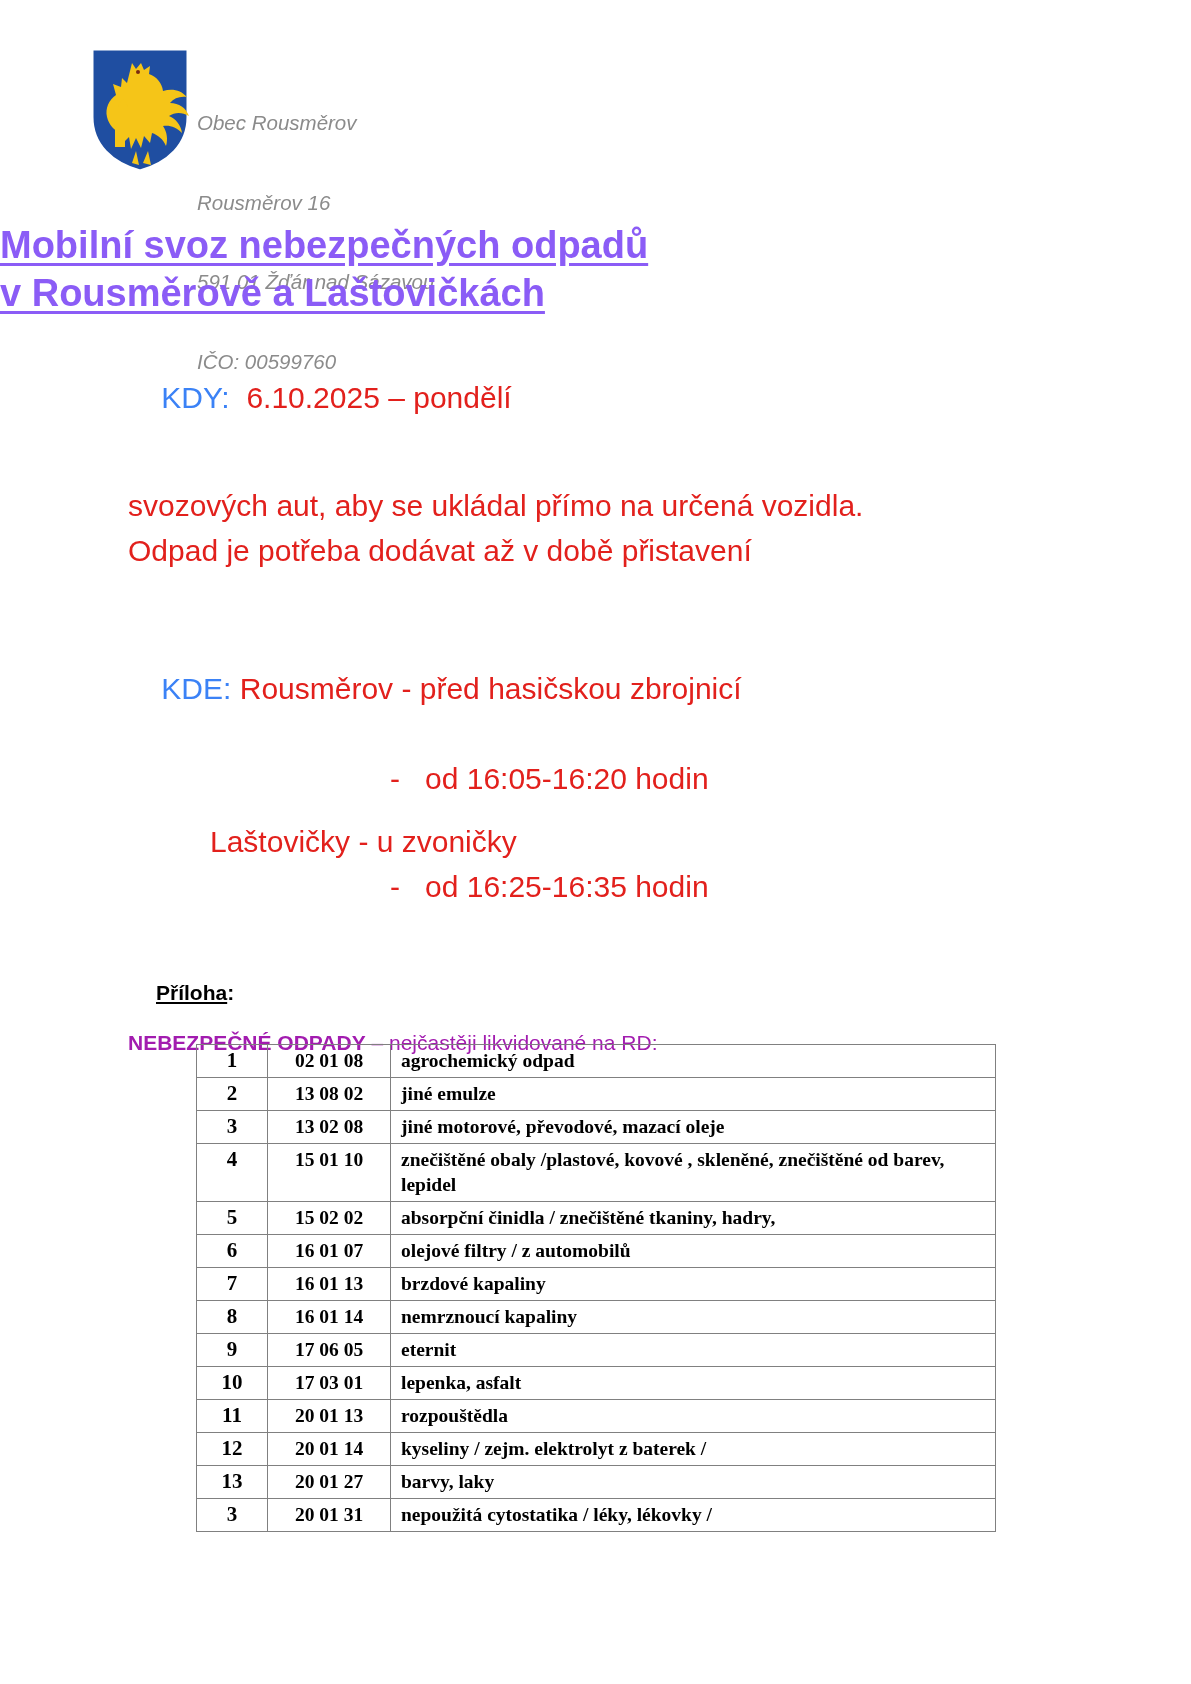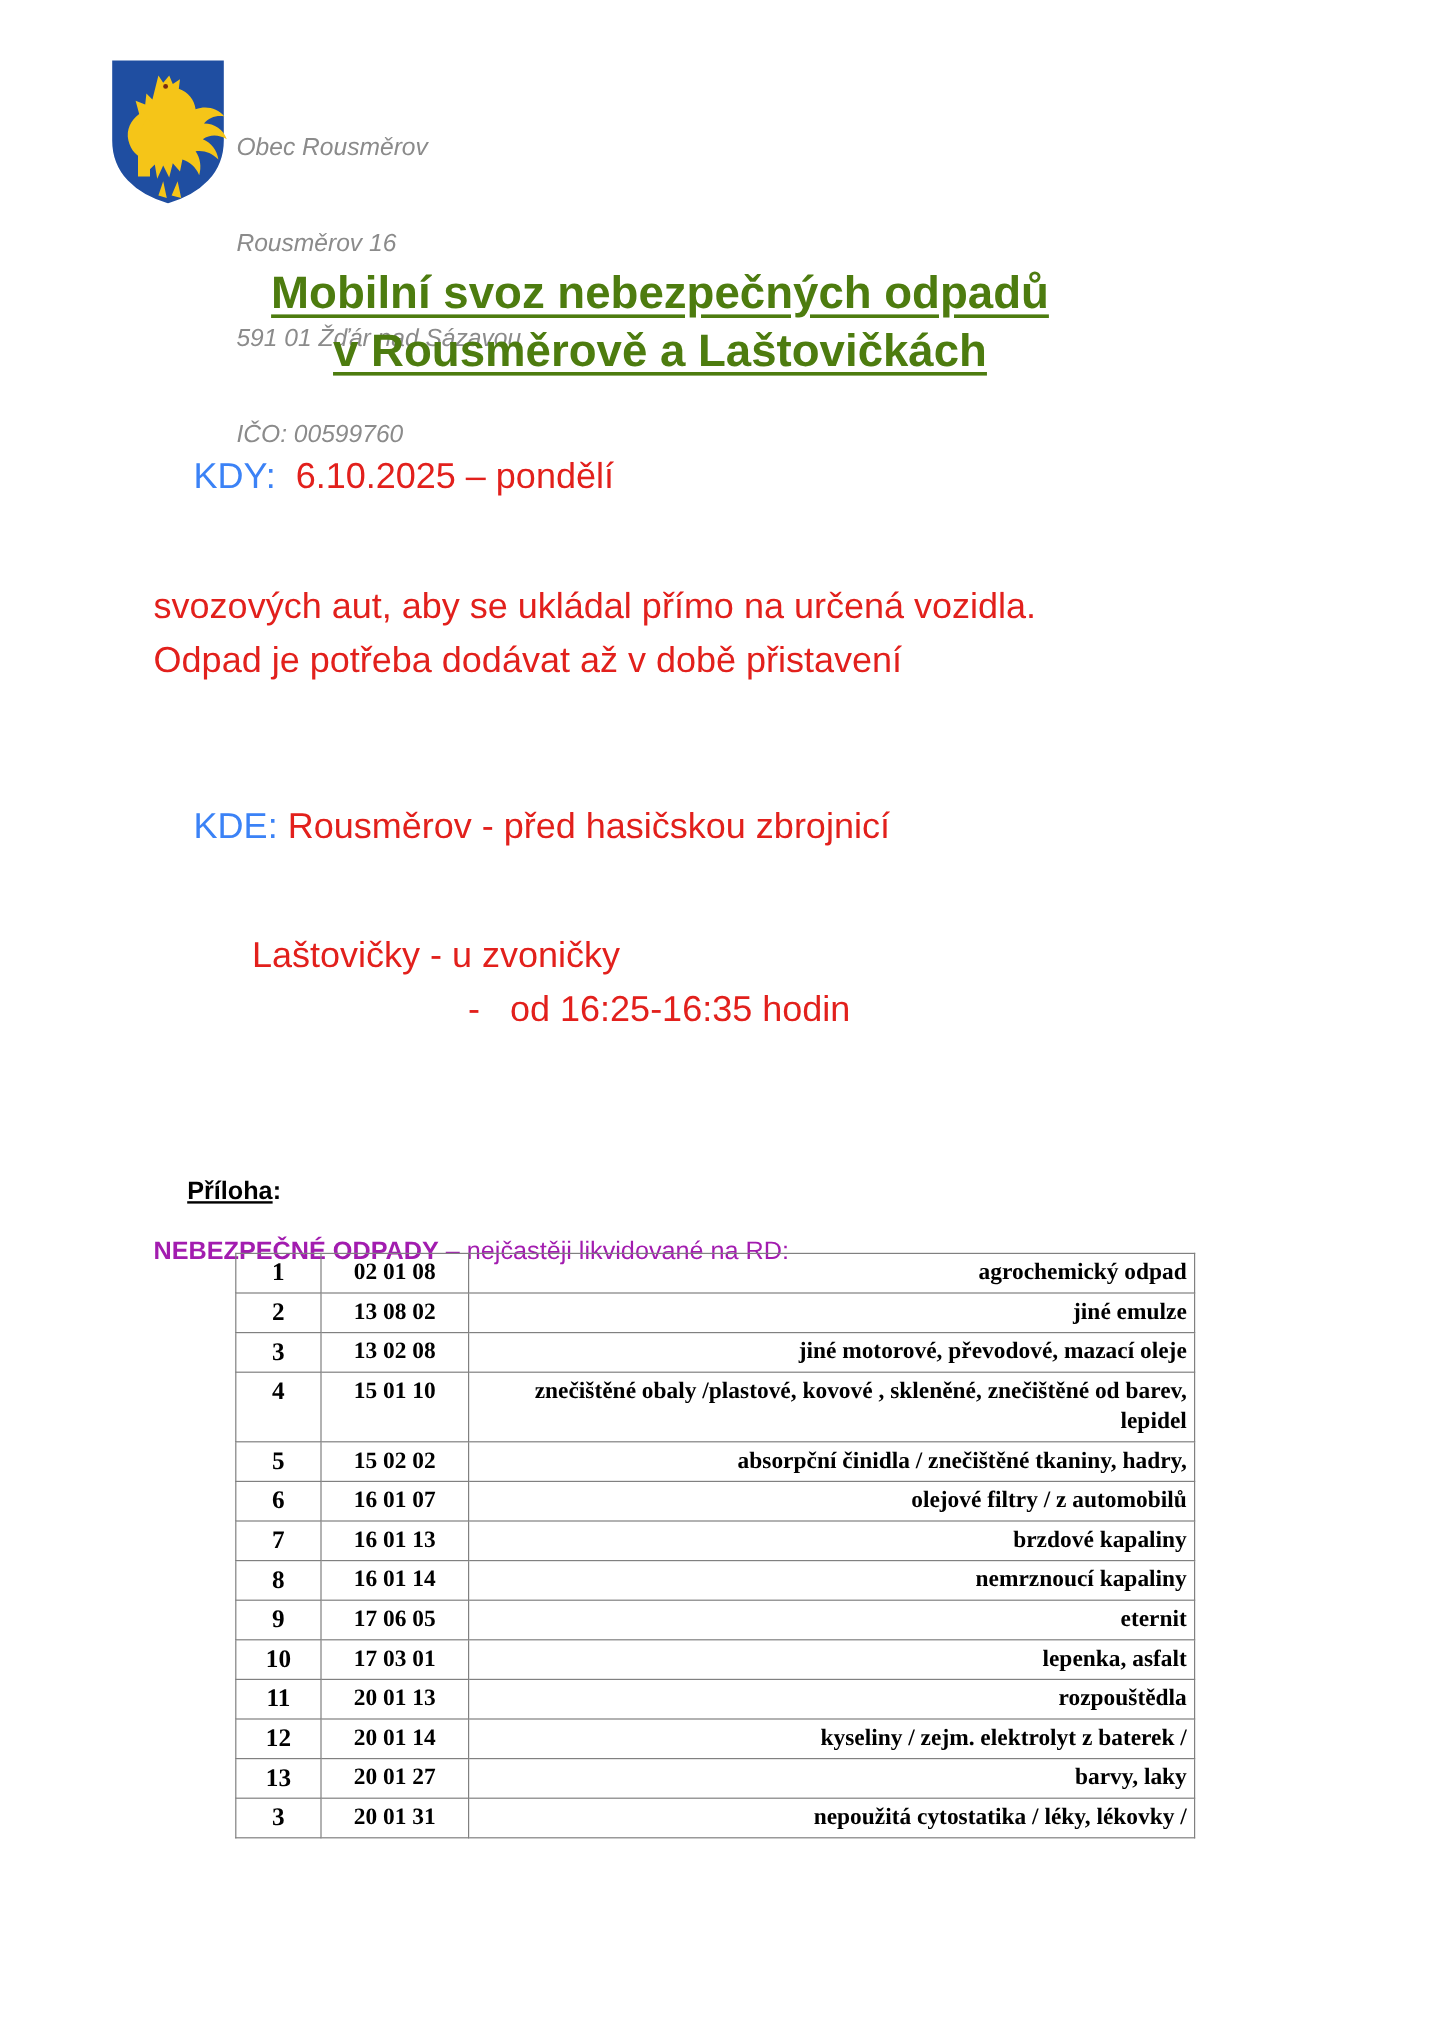--- a/index.html
+++ b/index.html
@@ -44,26 +44,26 @@
   .letterhead-address div {
     white-space: pre;
   }
 
   
   .doc-title {
     position: absolute;
     left: 0;
     top: 196px;
     width: 1100px;
-    text-align: center;
+    text-align: left;
     font-family: "Liberation Sans", sans-serif;
     font-weight: bold;
     font-size: 38px;
     line-height: 48px;
-    color: #4d7c0f;
+    color: #8b5cf6;
   }
   .doc-title .tline {
     display: block;
   }
   .doc-title .tline span {
     text-decoration: underline;
     text-underline-offset: 5px;
   }
 
   
@@ -124,21 +124,20 @@
     font-weight: bold;
     font-size: 19.5px;
     color: #000000;
     table-layout: fixed;
   }
   table.waste-table td {
     border: 1px solid #808080;
     padding: 3px 6px 4px 6px;
     vertical-align: top;
     line-height: 25px;
-    text-align: right;
   }
   table.waste-table td.col-idx {
     width: 58px;
     text-align: center;
     font-size: 21px;
   }
   table.waste-table td.col-code {
     width: 110px;
     text-align: center;
     white-space: nowrap;
@@ -184,20 +183,21 @@
 
   <div class="line red">svozových aut, aby se ukládal přímo na určená vozidla.</div>
   <div class="line red">Odpad je potřeba dodávat až v době přistavení</div>
 
   <div class="spacer-md"></div>
 
   <div class="line">
     <span class="lbl">KDE:</span><span>&nbsp;</span><span class="red">Rousměrov - před hasičskou zbrojnicí</span>
   </div>
 
+  <div class="line red indent-1">-   od 16:05-16:20 hodin</div>
 
   <div class="spacer-sm"></div>
 
   <div class="line red indent-2">Laštovičky - u zvoničky</div>
 
   <div class="line red indent-1">-   od 16:25-16:35 hodin</div>
 </div>
 
 <div class="attach">
   <div class="attach-label"><span class="u">Příloha</span><span>:</span></div>

